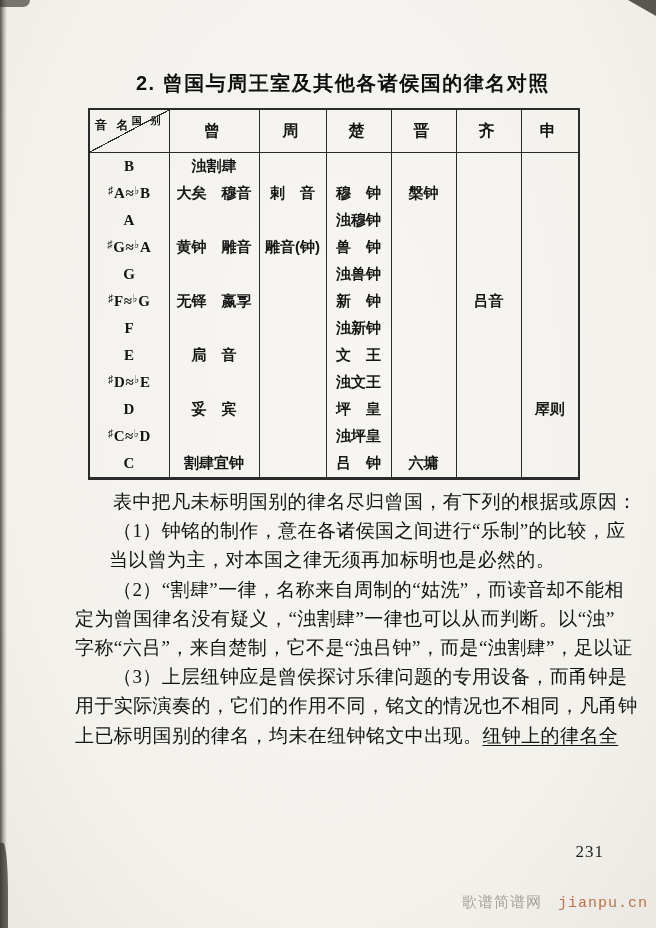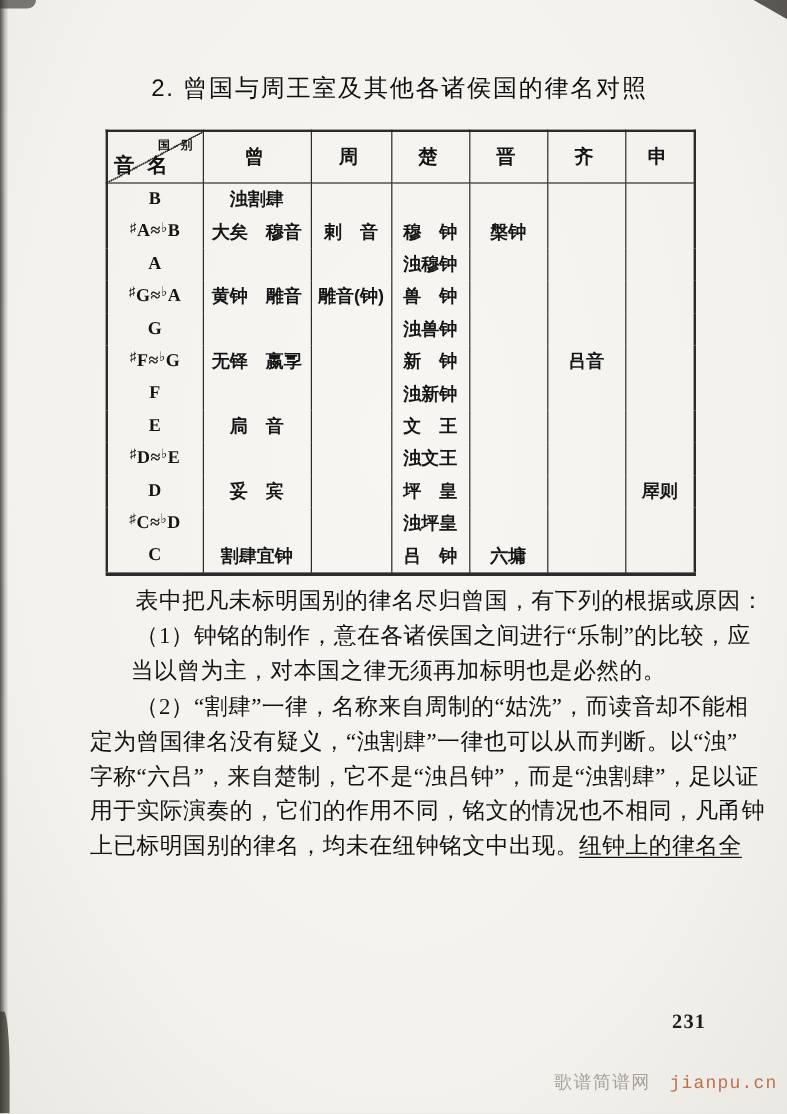--- a/index.html
+++ b/index.html
@@ -13,23 +13,23 @@
     color:#171717;
   }
   
   .edge-left{position:absolute;left:0;top:0;width:7px;height:100%;
     background:linear-gradient(to right,rgba(62,57,52,.85),rgba(62,57,52,.30) 55%,rgba(62,57,52,0));}
   .corner-bl{position:absolute;left:0;bottom:0;width:8px;height:85px;background:rgba(58,53,47,.75);border-radius:0 60% 0 0;}
   .corner-tr{position:absolute;right:0;top:0;width:0;height:0;border-top:16px solid rgba(52,47,42,.8);border-left:28px solid transparent;}
   .smudge-tl{position:absolute;left:0;top:0;width:30px;height:7px;background:rgba(56,51,46,.65);border-radius:0 0 8px 0;}
 
   .title{
-    position:absolute;left:126px;top:60px;margin:0;
+    position:absolute;left:126px;top:60px;margin:10px;
     font-family:"Liberation Sans","DejaVu Sans",sans-serif;
-    font-size:20px;font-weight:normal;letter-spacing:1.5px;color:#101010;
+    font-size:20px;font-weight:bold;letter-spacing:1.5px;color:#101010;
   }
 
   table.lv{
     position:absolute;left:88px;top:108px;
     width:490px;height:370px;
     border-collapse:collapse;table-layout:fixed;
     border:2px solid #2b2b2b;border-bottom-width:3px;
   }
   table.lv th{
     border:1px solid #2b2b2b;
@@ -50,33 +50,33 @@
   td.note sup.acc{font-size:11px;line-height:0;vertical-align:4px;font-weight:normal;}
   td.cjk{
     font-family:"Liberation Sans","DejaVu Sans",sans-serif;
     font-size:15px;font-weight:bold;color:#161616;
   }
   th.diag{
     position:relative;
     background:linear-gradient(to bottom right,transparent 49.2%,#2b2b2b 49.2%,#2b2b2b 50.8%,transparent 50.8%);
   }
   th.diag .d-top{position:absolute;top:4px;right:5px;font-size:10px;letter-spacing:3px;}
-  th.diag .d-bottom{position:absolute;bottom:3px;left:5px;font-size:17px;letter-spacing:3px;}
+  th.diag .d-bottom{position:absolute;bottom:18px;left:5px;font-size:12px;letter-spacing:3px;}
 
   .body-text{
     position:absolute;left:75px;top:487px;width:514px;
     font-size:19px;line-height:29.2px;letter-spacing:0.4px;color:#131313;text-align:center;
   }
   .body-text .line{white-space:nowrap;}
   .body-text .indent{padding-left:38px;}
   .ul{text-decoration:underline;text-underline-offset:3px;}
 
   .page-number{
-    position:absolute;left:560px;top:842px;width:44px;text-align:left;
-    font-size:17px;color:#1d1d1d;letter-spacing:1px;font-weight:bold;
+    position:absolute;left:560px;top:842px;width:44px;text-align:right;
+    font-size:17px;color:#1d1d1d;letter-spacing:1px;
   }
   .watermark{
     position:absolute;right:8px;top:893px;
     font-size:15px;letter-spacing:1px;
     font-family:Liberation Mono, monospace;
   }
   .watermark .wm-name{color:#a8a29a;}
   .watermark .wm-url{color:#c0714b;margin-left:6px;}
 </style>
 </head>
@@ -227,20 +227,21 @@
       </tbody>
   </table>
 
   <div class="body-text">
     <div class="line indent">表中把凡未标明国别的律名尽归曾国，有下列的根据或原因：</div>
     <div class="line indent">（1）钟铭的制作，意在各诸侯国之间进行“乐制”的比较，应</div>
     <div class="line">当以曾为主，对本国之律无须再加标明也是必然的。</div>
     <div class="line indent">（2）“割肆”一律，名称来自周制的“姑洗”，而读音却不能相</div>
     <div class="line">定为曾国律名没有疑义，“浊割肆”一律也可以从而判断。以“浊”</div>
     <div class="line">字称“六吕”，来自楚制，它不是“浊吕钟”，而是“浊割肆”，足以证</div>
+    <div class="line indent">（3）上层纽钟应是曾侯探讨乐律问题的专用设备，而甬钟是</div>
     <div class="line">用于实际演奏的，它们的作用不同，铭文的情况也不相同，凡甬钟</div>
     <div class="line"><span>上已标明国别的律名，均未在纽钟铭文中出现。</span><span class="ul">纽钟上的律名全</span></div>
   </div>
 
   <div class="page-number">231</div>
 
   <div class="watermark">
     <span class="wm-name">歌谱简谱网</span>
     <span class="wm-url">jianpu.cn</span>
   </div>

